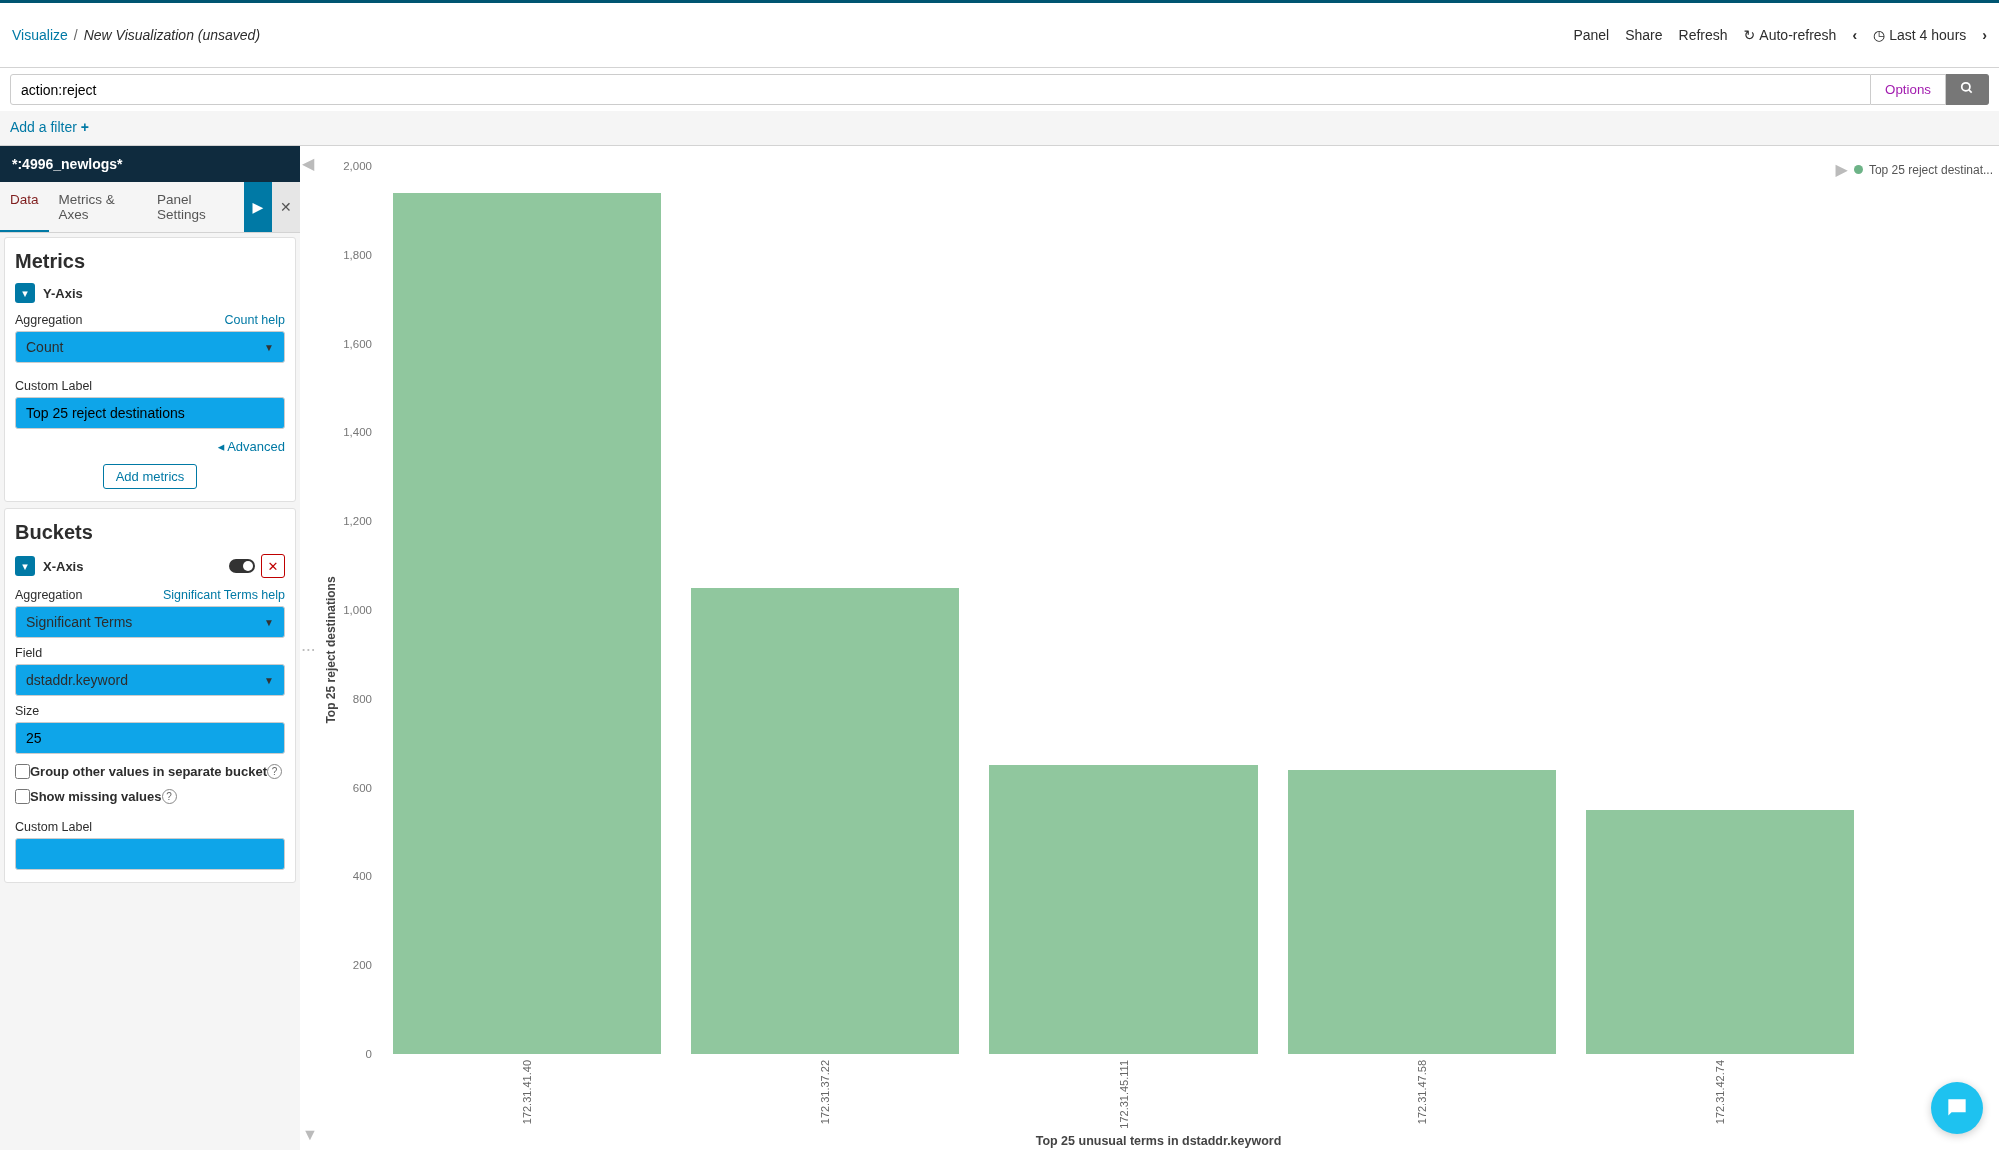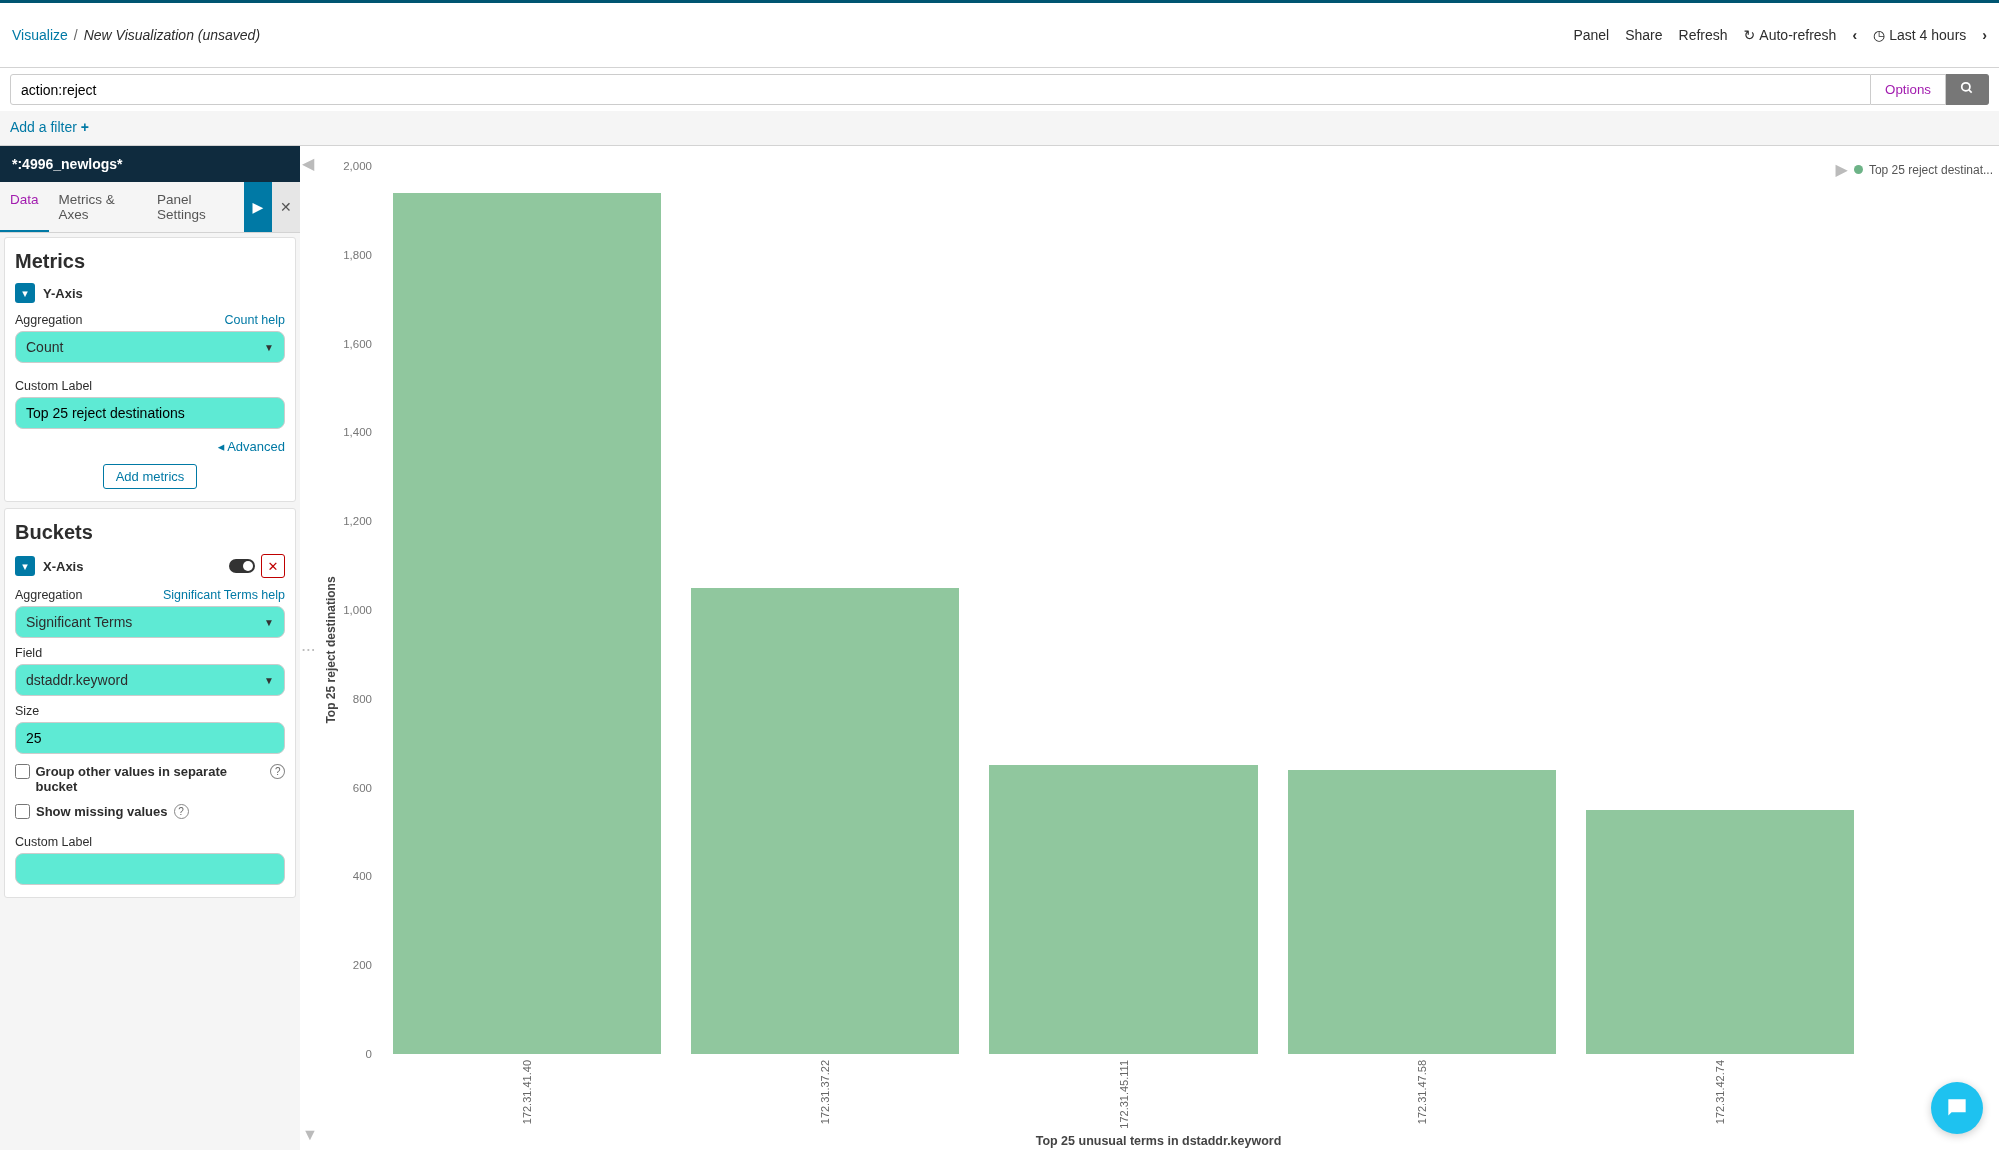--- a/index.html
+++ b/index.html
@@ -22,47 +22,47 @@
 .filter-bar { padding: 8px 10px 10px; background: #f5f5f5; border-bottom: 1px solid #d3d3d3; }
 .add-filter { color: #0079a5; cursor: pointer; font-size: 14px; }
 
 .main-row { display: flex; height: calc(100vh - 142px); }
 
 .sidebar { width: 300px; background: #f5f5f5; display: flex; flex-direction: column; }
 .index-header { background: #0f2b3e; color: #fff; padding: 10px 12px; font-weight: bold; }
 
 .tabs-row { display: flex; align-items: stretch; border-bottom: 1px solid #d3d3d3; background: #f5f5f5; }
 .tab { padding: 10px 10px 8px; font-size: 13.5px; color: #555; cursor: pointer; border-bottom: 2px solid transparent; }
-.tab.active { color: #a21caf; border-bottom-color: #0079a5; }
+.tab.active { color: #7f1d1d; border-bottom-color: #0079a5; }
 .tabs-row .run-btn { width: 32px; background: #0079a5; color: #fff; display: flex; align-items: center; justify-content: center; cursor: pointer; margin-left: auto;}
 .tabs-row .close-btn { width: 32px; color: #555; display: flex; align-items: center; justify-content: center; cursor: pointer; background:#e6e6e6;}
 
 .panel { background: #fff; margin: 4px 4px 6px; border: 1px solid #e0e0e0; border-radius: 3px; padding: 12px 10px; }
 .panel h2 { font-size: 20px; font-weight: 600; margin-bottom: 10px; }
 .axis-row { display: flex; align-items: center; gap: 8px; margin-bottom: 10px; }
 .axis-caret { background: #0079a5; color: #fff; width: 20px; height: 20px; border-radius: 3px; display: flex; align-items: center; justify-content: center; font-size: 11px; }
 .axis-label { font-weight: 600; font-size: 13px; }
 .axis-row .trail { margin-left: auto; display: flex; align-items: center; gap: 6px; }
 .toggle-pill { width: 26px; height: 14px; background: #333; border-radius: 7px; position: relative; }
 .toggle-pill::after { content: ""; position: absolute; width: 10px; height: 10px; background: #fff; border-radius: 50%; top: 2px; right: 2px; }
 .remove-axis { border: 1px solid #bf0000; color: #bf0000; width: 24px; height: 24px; border-radius: 3px; display: flex; align-items: center; justify-content: center; font-size: 13px; cursor: pointer; }
 
 .field-lbl-row { display: flex; justify-content: space-between; align-items: center; margin: 8px 0 4px; font-size: 12.5px; }
 .field-lbl-row .lbl { font-weight: 400; }
 .field-lbl-row .help { color: #0079a5; cursor: pointer; }
 
-.select-box, .text-box { width: 100%; border: 1px solid #ccc; border-radius: 8px; padding: 7px 10px; font-size: 14px; background: #5eead4; }
+.select-box, .text-box { width: 100%; border: 1px solid #ccc; border-radius: 3px; padding: 7px 10px; font-size: 14px; background: #0ea5e9; }
 .select-box { display: flex; justify-content: space-between; align-items: center; cursor: pointer; }
 .caret-down { font-size: 10px; color: #333; }
 
 .advanced-row { text-align: right; margin-top: 10px; color: #0079a5; font-size: 13px; cursor: pointer; }
 .add-metrics-row { text-align: center; margin-top: 10px; }
 .add-metrics-btn { border: 1px solid #0079a5; color: #0079a5; background: #fff; border-radius: 3px; padding: 4px 12px; font-size: 13px; cursor: pointer; }
 
-.check-row { display: flex; align-items: flex-start; gap: 6px; margin: 10px 0 2px; font-size: 13px; }
+.check-row { display: flex; align-items: center; gap: 0; margin: 10px 0 2px; font-size: 13px; }
 .check-row input[type=checkbox] { width: 15px; height: 15px; }
 .q-icon { width: 15px; height: 15px; border: 1px solid #888; border-radius: 50%; display: inline-flex; align-items: center; justify-content: center; font-size: 10px; color: #666; }
 
 .collapse-gutter { width: 18px; display: flex; flex-direction: column; align-items: center; justify-content: center; position: relative; }
 .collapse-gutter .collapse-icon { position: absolute; top: 8px; left: 2px; color: #bbb; font-size: 16px; }
 .collapse-gutter .dots { color: #aaa; letter-spacing: 0; writing-mode: vertical-rl; }
 .expand-icon { position: absolute; bottom: 10px; left: 2px; color: #bbb; font-size: 16px; }
 
 .chart-area { flex: 1; position: relative; padding: 10px 20px 10px 0; }
 

